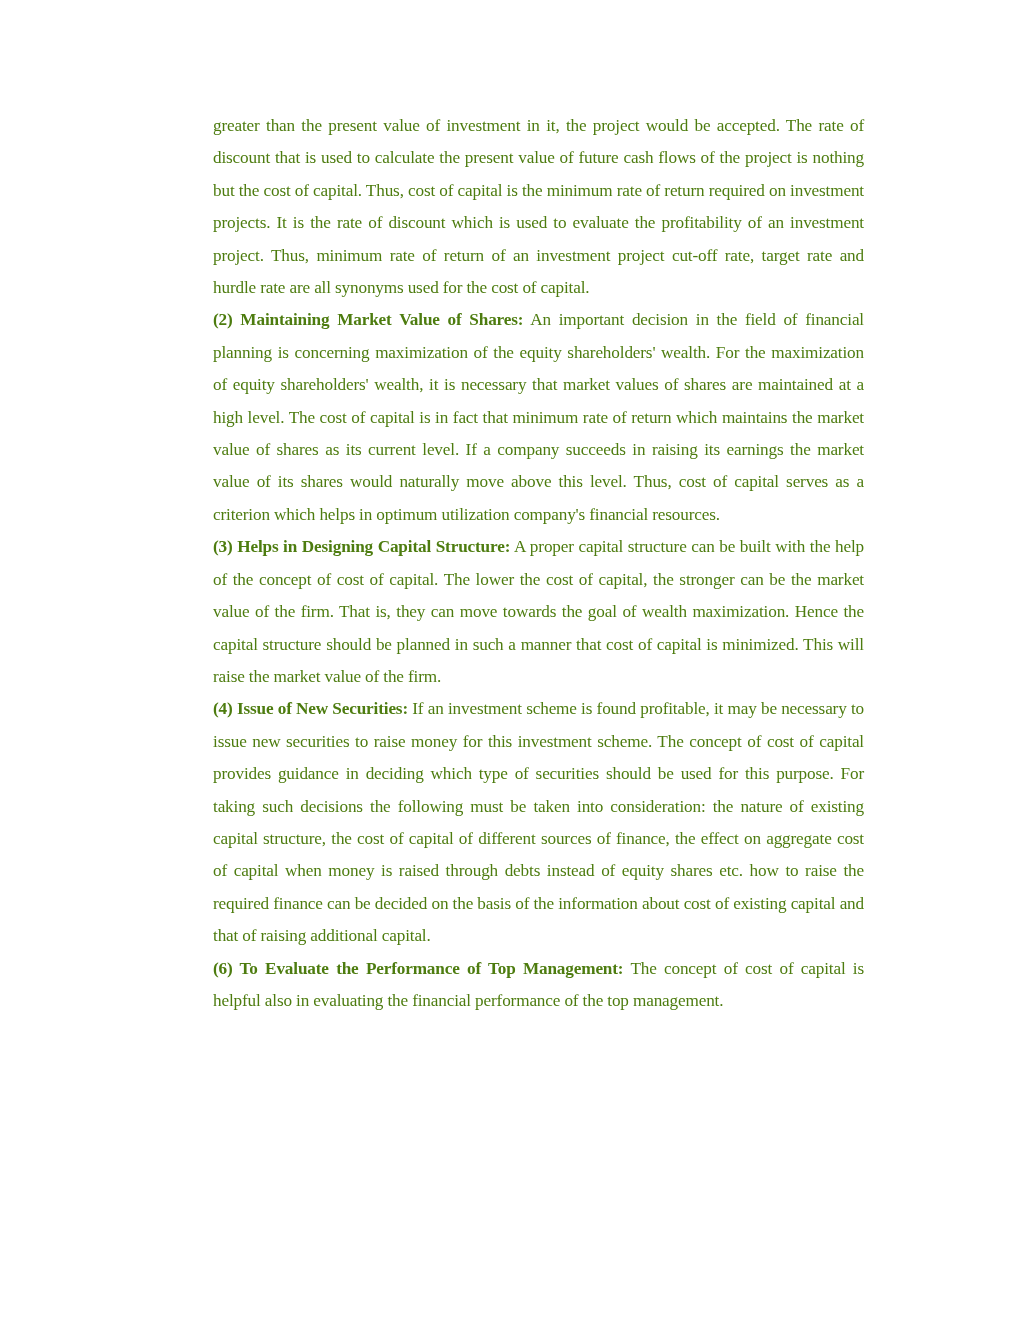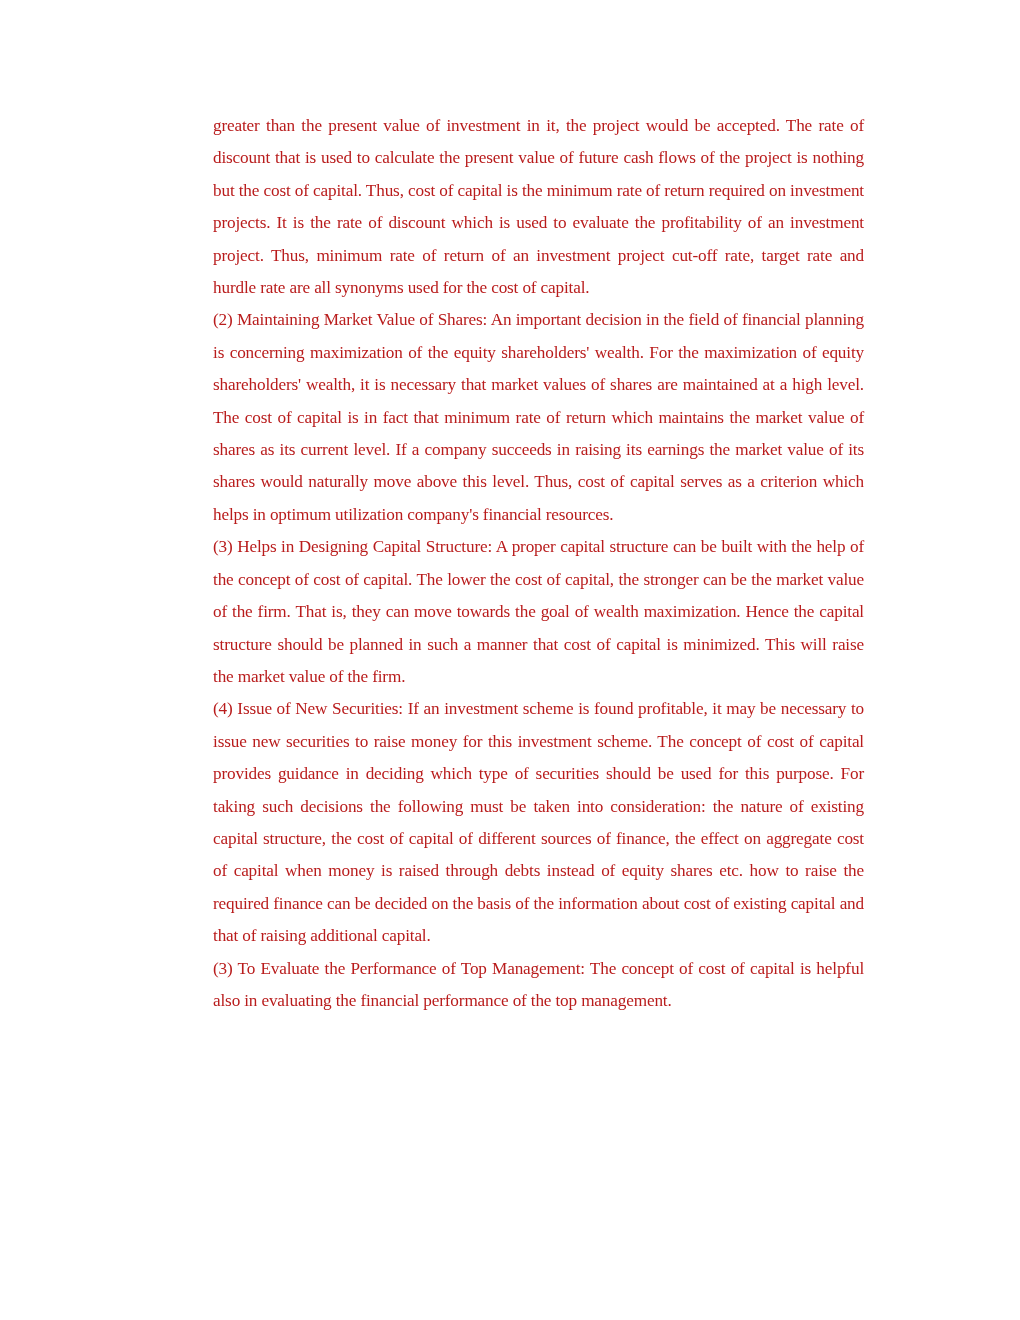--- a/index.html
+++ b/index.html
@@ -14,34 +14,34 @@
       overflow: hidden;
     }
     .page {
       position: absolute;
       left: 213px;
       top: 110px;
       width: 651px;
       font-family: "Liberation Serif", "DejaVu Serif", serif;
       font-size: 17.2px;
       line-height: 32.4px;
-      color: #b91c1c;
+      color: #4d7c0f;
       text-align: justify;
       letter-spacing: -0.15px;
     }
     .para {
       margin: 0;
       padding: 0;
     }
     .heading {
-      font-weight: normal;
+      font-weight: bold;
     }
   </style>
 </head>
 <body>
 
 <div class="page">
   <p class="para"><span class="heading"></span><span>greater than the present value of investment in it, the project would be accepted. The rate of discount that is used to calculate the present value of future cash flows of the project is nothing but the cost of capital. Thus, cost of capital is the minimum rate of return required on investment projects. It is the rate of discount which is used to evaluate the profitability of an investment project. Thus, minimum rate of return of an investment project cut-off rate, target rate and hurdle rate are all synonyms used for the cost of capital.</span></p>
   <p class="para"><span class="heading">(2) Maintaining Market Value of Shares:</span><span> An important decision in the field of financial planning is concerning maximization of the equity shareholders' wealth. For the maximization of equity shareholders' wealth, it is necessary that market values of shares are maintained at a high level. The cost of capital is in fact that minimum rate of return which maintains the market value of shares as its current level. If a company succeeds in raising its earnings the market value of its shares would naturally move above this level. Thus, cost of capital serves as a criterion which helps in optimum utilization company's financial resources.</span></p>
   <p class="para"><span class="heading">(3) Helps in Designing Capital Structure:</span><span> A proper capital structure can be built with the help of the concept of cost of capital. The lower the cost of capital, the stronger can be the market value of the firm. That is, they can move towards the goal of wealth maximization. Hence the capital structure should be planned in such a manner that cost of capital is minimized. This will raise the market value of the firm.</span></p>
   <p class="para"><span class="heading">(4) Issue of New Securities:</span><span> If an investment scheme is found profitable, it may be necessary to issue new securities to raise money for this investment scheme. The concept of cost of capital provides guidance in deciding which type of securities should be used for this purpose. For taking such decisions the following must be taken into consideration: the nature of existing capital structure, the cost of capital of different sources of finance, the effect on aggregate cost of capital when money is raised through debts instead of equity shares etc. how to raise the required finance can be decided on the basis of the information about cost of existing capital and that of raising additional capital.</span></p>
-  <p class="para"><span class="heading">(3) To Evaluate the Performance of Top Management:</span><span> The concept of cost of capital is helpful also in evaluating the financial performance of the top management.</span></p>
+  <p class="para"><span class="heading">(6) To Evaluate the Performance of Top Management:</span><span> The concept of cost of capital is helpful also in evaluating the financial performance of the top management.</span></p>
 </div>
 
 </body></html>

